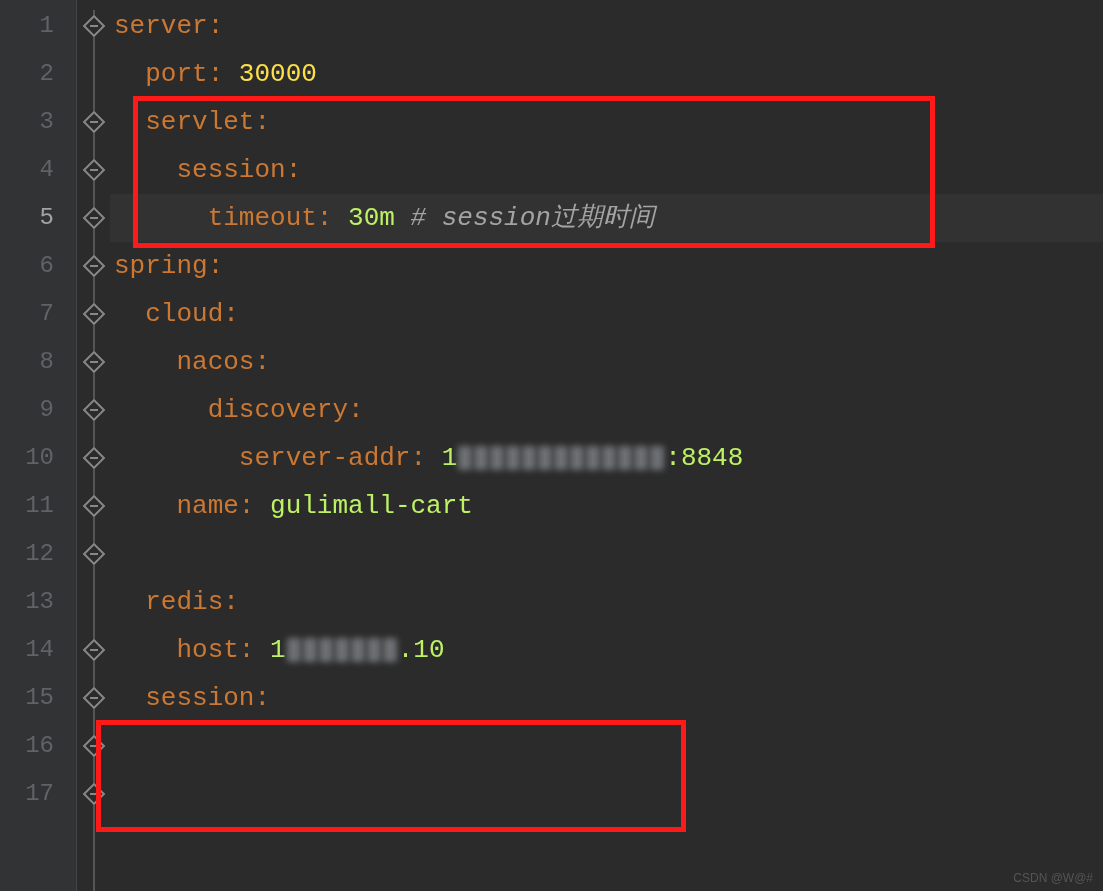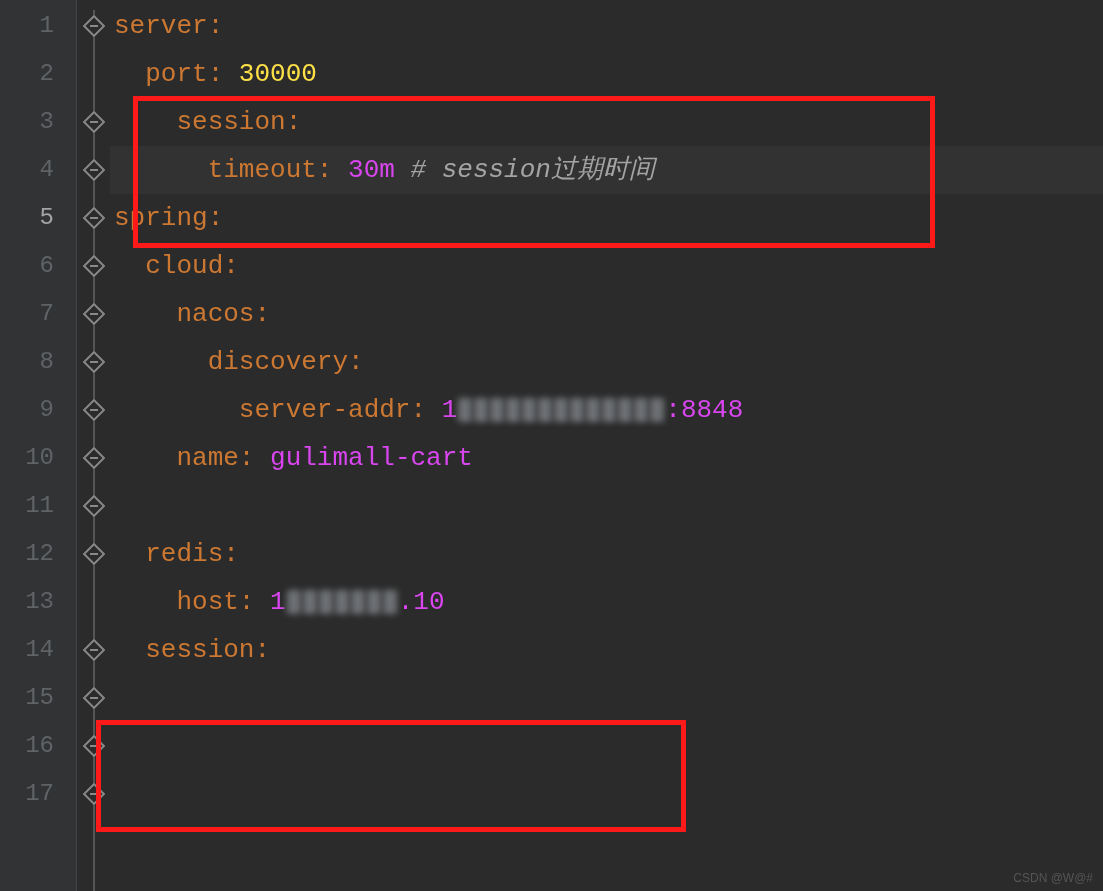--- a/index.html
+++ b/index.html
@@ -86,21 +86,21 @@
     white-space: pre;
     padding-left: 4px;
     position: relative;
   }
   .code-line.current-line {
     background: #323232;
   }
   .key { color: #cc7832; text-align: center; }
   .colon { color: #cc7832; }
   .number { color: #fde047; }
-  .string { color: #d946ef; }
+  .string { color: #bef264; }
   .value-literal { color: #9876aa; font-style: italic; }
   .comment { color: #a3a3a3; font-style: italic; }
   .blur {
     display: inline-block;
     width: 14px;
     height: 24px;
     background: #6d7074;
     vertical-align: middle;
     filter: blur(3px);
     margin: 0 1px;
@@ -192,20 +192,21 @@
       <div class="fold-mark">
         <div class="fold-icon"></div>
       </div>
       <div class="fold-mark">
         <div class="fold-icon"></div>
       </div>
     </div>
   <div class="code" id="code">
       <div class="code-line"><span class="key">server</span><span class="colon">:</span></div>
       <div class="code-line">  <span class="key">port</span><span class="colon">: </span><span class="number">30000</span></div>
+      <div class="code-line">  <span class="key">servlet</span><span class="colon">:</span></div>
       <div class="code-line">    <span class="key">session</span><span class="colon">:</span></div>
       <div class="code-line current-line">      <span class="key">timeout</span><span class="colon">: </span><span class="string">30m </span><span class="comment"># session过期时间</span></div>
       <div class="code-line"><span class="key">spring</span><span class="colon">:</span></div>
       <div class="code-line">  <span class="key">cloud</span><span class="colon">:</span></div>
       <div class="code-line">    <span class="key">nacos</span><span class="colon">:</span></div>
       <div class="code-line">      <span class="key">discovery</span><span class="colon">:</span></div>
       <div class="code-line">        <span class="key">server-addr</span><span class="colon">: </span><span class="string">1</span><span class="blur"></span><span class="blur"></span><span class="blur"></span><span class="blur"></span><span class="blur"></span><span class="blur"></span><span class="blur"></span><span class="blur"></span><span class="blur"></span><span class="blur"></span><span class="blur"></span><span class="blur"></span><span class="blur"></span><span class="string">:8848</span></div>
       <div class="code-line">    <span class="key">name</span><span class="colon">: </span><span class="string">gulimall-cart</span></div>
       <div class="code-line"></div>
       <div class="code-line">  <span class="key">redis</span><span class="colon">:</span></div>

